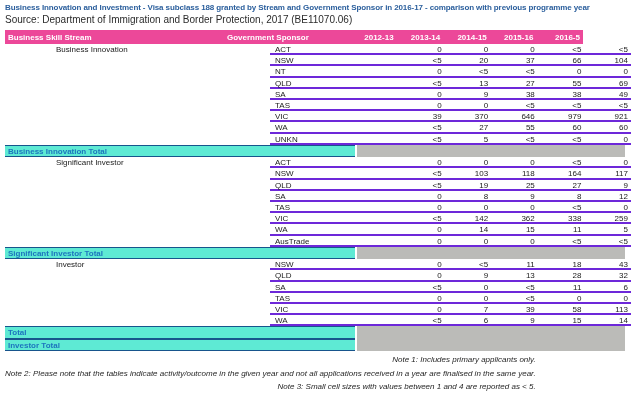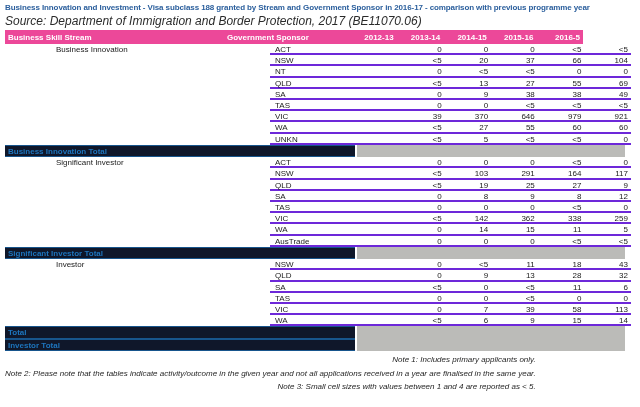--- a/index.html
+++ b/index.html
@@ -1,33 +1,33 @@
 <!DOCTYPE html>
 <html><head>
 <meta charset="utf-8">
 <style>
   html,body{margin:0;padding:0;background:#fff;}
   .page{position:relative;width:640px;height:407px;background:#ffffff;
         font-family:"Liberation Sans",sans-serif;overflow:hidden;}
   .title{position:absolute;left:5px;top:3px;font-size:8px;font-weight:bold;
          color:#2A5E9C;white-space:nowrap;letter-spacing:-0.1px;}
-  .source{position:absolute;left:5px;top:14px;font-size:12px;font-style:italic;
+  .source{position:absolute;left:5px;top:14px;font-size:10px;
           color:#2b2b2b;white-space:nowrap;}
   .tbl{position:absolute;left:5px;top:30px;width:578px;font-size:8px;color:#1a1a1a;}
   .hdr{display:flex;align-items:center;background:#ec4899;color:#fff;
        font-weight:bold;height:14px;}
   .c-stream{width:217px;padding-left:3px;box-sizing:border-box;flex:none;}
   .c-sponsor{width:128px;padding-left:5px;box-sizing:border-box;flex:none;}
   .c-year{width:46.6px;text-align:right;padding-right:3px;box-sizing:border-box;flex:none;}
   .drow{display:flex;height:11.2px;line-height:11.2px;margin-left:48px;}
   .drow .c-stream{height:100%;}
   .rright{display:flex;flex:none;width:361px;box-sizing:border-box;
           border-bottom:2px solid #6d28d9;height:100%;}
   .trow{display:flex;height:12.5px;line-height:11.5px;}
-  .tband{width:350px;flex:none;background:#0f172a;border-top:1px solid #17558C;
+  .tband{width:350px;flex:none;background:#5eead4;border-top:1px solid #17558C;
          border-bottom:1px solid #17558C;box-sizing:border-box;
          color:#1D75BE;font-weight:bold;padding-left:3px;}
   .tgray{width:268px;flex:none;margin-left:2px;background:#BBBBB8;}
   .notes{position:absolute;left:5px;top:355px;font-size:8px;font-style:italic;
          color:#1f1f1f;text-align:right;}
   .notes div{margin-bottom:4.5px;white-space:nowrap;}
 </style>
 </head>
 <body>
 
@@ -158,21 +158,21 @@
             <div class="c-year">&lt;5</div>
             <div class="c-year">0</div>
           </div>
         </div>
         <div class="drow">
           <div class="c-stream"></div>
           <div class="rright">
             <div class="c-sponsor">NSW</div>
             <div class="c-year">&lt;5</div>
             <div class="c-year">103</div>
-            <div class="c-year">291</div>
+            <div class="c-year">118</div>
             <div class="c-year">164</div>
             <div class="c-year">117</div>
           </div>
         </div>
         <div class="drow">
           <div class="c-stream"></div>
           <div class="rright">
             <div class="c-sponsor">QLD</div>
             <div class="c-year">&lt;5</div>
             <div class="c-year">19</div>

